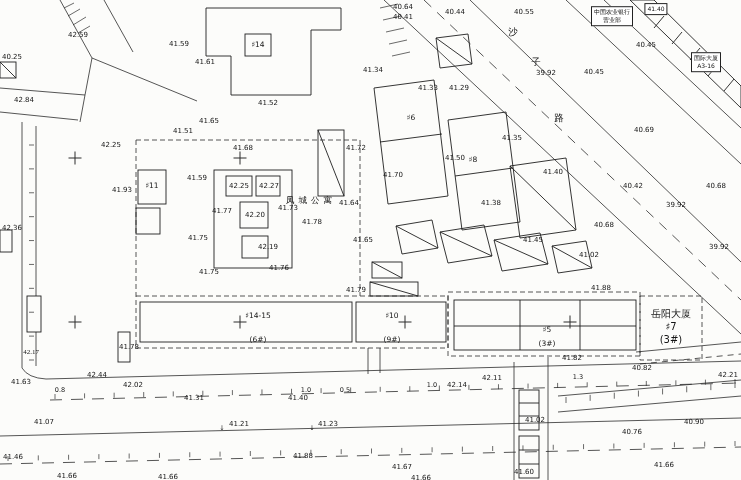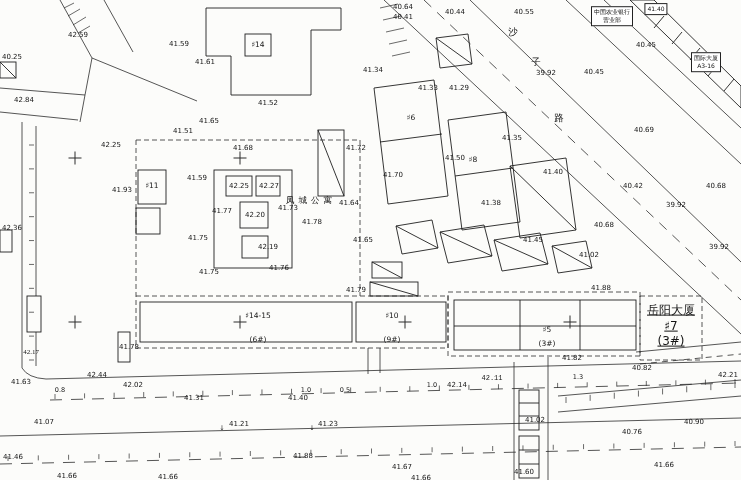--- a/index.html
+++ b/index.html
@@ -15,21 +15,21 @@
   }
   .elev{font-size:7px;}
   .bldg{font-size:7.5px;}
   .anno{font-size:6.5px;}
   .place{font-size:8.5px;letter-spacing:4px;}
   .roadchar{font-size:9.5px;}
   .boxed{
     background:#fff;border:0.8px solid #222;padding:1px 2px;
     font-size:6px;line-height:1.3;text-align:center;
   }
-  .boxed.noborder{border:none;background:transparent;font-size:12px;text-decoration:underline;}
+  .boxed.noborder{border:none;background:transparent;font-size:10px;}
   .cross{position:absolute;width:13px;height:13px;transform:translate(-50%,-50%);}
   .cross::before{content:"";position:absolute;left:0;right:0;top:6px;height:1px;background:#2d2d2d;}
   .cross::after{content:"";position:absolute;top:0;bottom:0;left:6px;width:1px;background:#2d2d2d;}
 </style>
 </head>
 <body>
 
 <div class="stage">
 
   <svg id="map-svg" viewBox="0 0 741 480" width="741" height="480">
@@ -286,21 +286,21 @@
       <div class="lbl elev" style="left: 44px; top: 422px;">41.07</div>
       <div class="lbl elev" style="left: 239px; top: 424px;">41.21</div>
       <div class="lbl elev" style="left: 328px; top: 424px;">41.23</div>
       <div class="lbl elev" style="left: 13px; top: 457px;">41.46</div>
       <div class="lbl elev" style="left: 67px; top: 476px;">41.66</div>
       <div class="lbl elev" style="left: 168px; top: 477px;">41.66</div>
       <div class="lbl elev" style="left: 303px; top: 456px;">41.88</div>
       <div class="lbl elev" style="left: 402px; top: 467px;">41.67</div>
       <div class="lbl elev" style="left: 421px; top: 478px;">41.66</div>
       <div class="lbl elev" style="left: 457px; top: 385px;">42.14</div>
-      <div class="lbl elev" style="left: 492px; top: 378px; font-family: Liberation Mono, monospace;">42.11</div>
+      <div class="lbl elev" style="left: 492px; top: 378px;">42.11</div>
       <div class="lbl elev" style="left: 535px; top: 420px;">41.02</div>
       <div class="lbl elev" style="left: 572px; top: 358px;">41.82</div>
       <div class="lbl elev" style="left: 642px; top: 368px;">40.82</div>
       <div class="lbl elev" style="left: 728px; top: 375px;">42.21</div>
       <div class="lbl elev" style="left: 632px; top: 432px;">40.76</div>
       <div class="lbl elev" style="left: 694px; top: 422px;">40.90</div>
       <div class="lbl elev" style="left: 524px; top: 472px;">41.60</div>
       <div class="lbl elev" style="left: 664px; top: 465px;">41.66</div>
       <div class="lbl bldg" style="left: 258px; top: 45px;">♯14</div>
       <div class="lbl bldg" style="left: 152px; top: 186px;">♯11</div>

